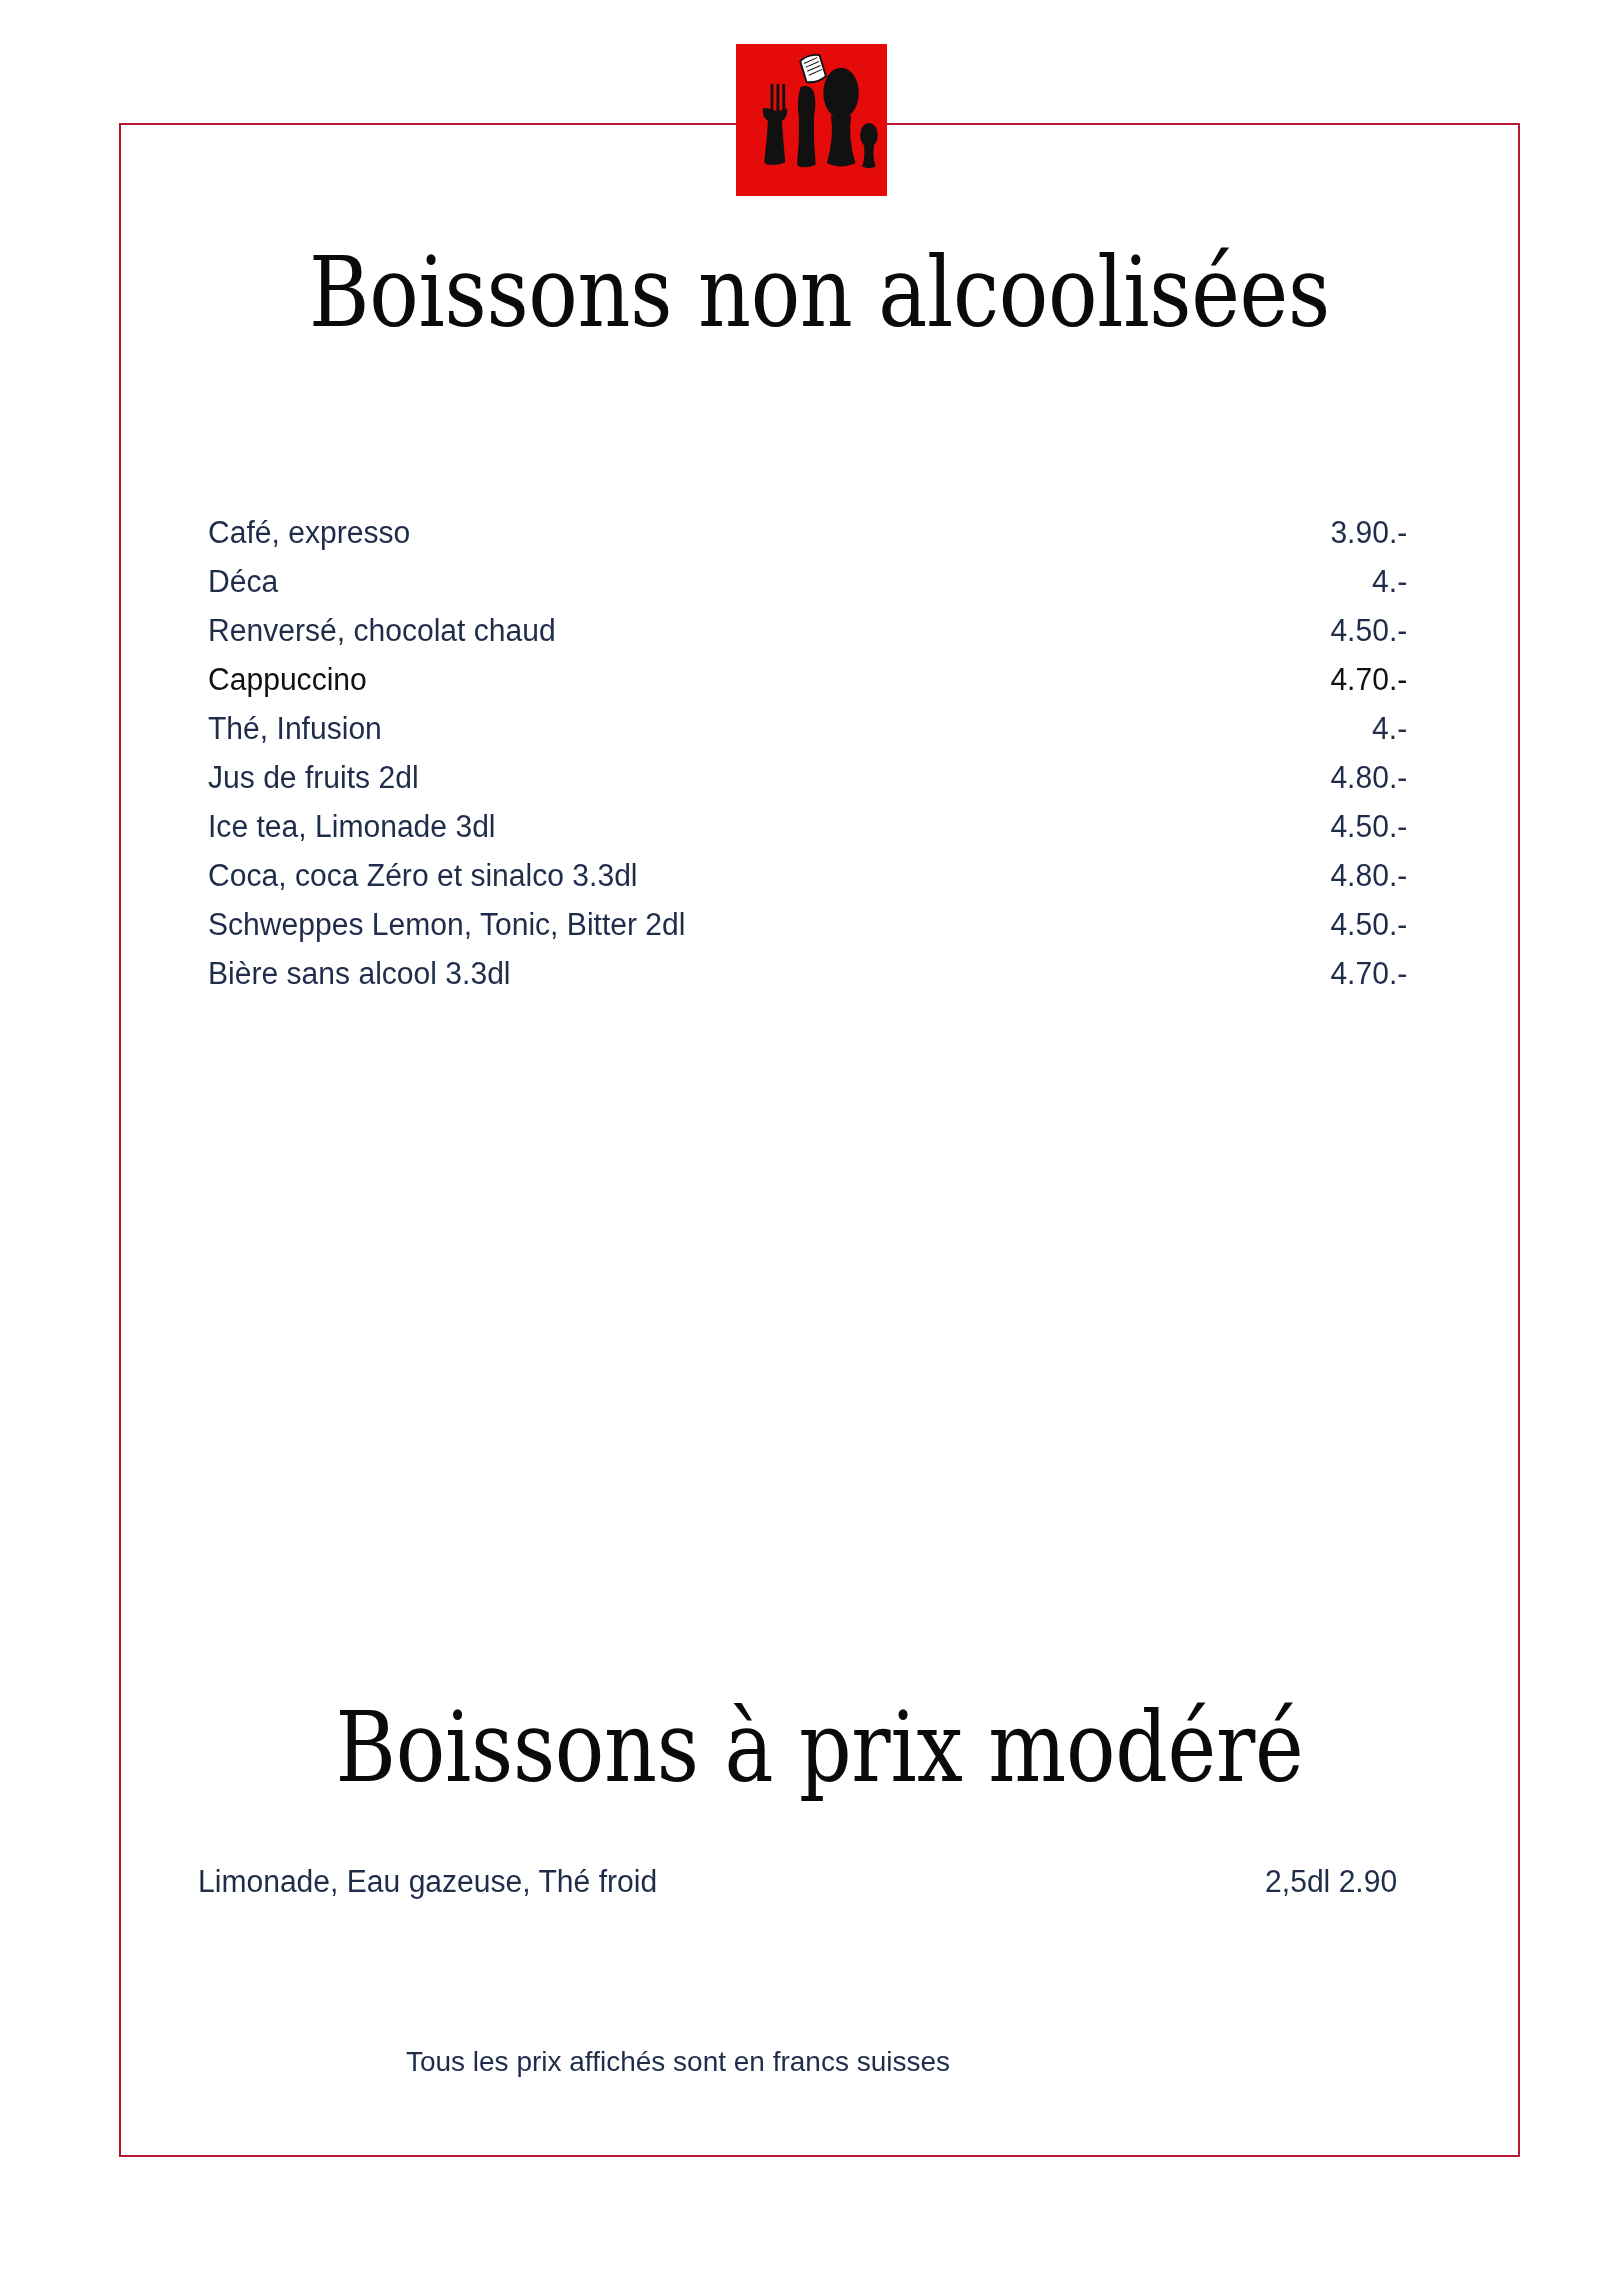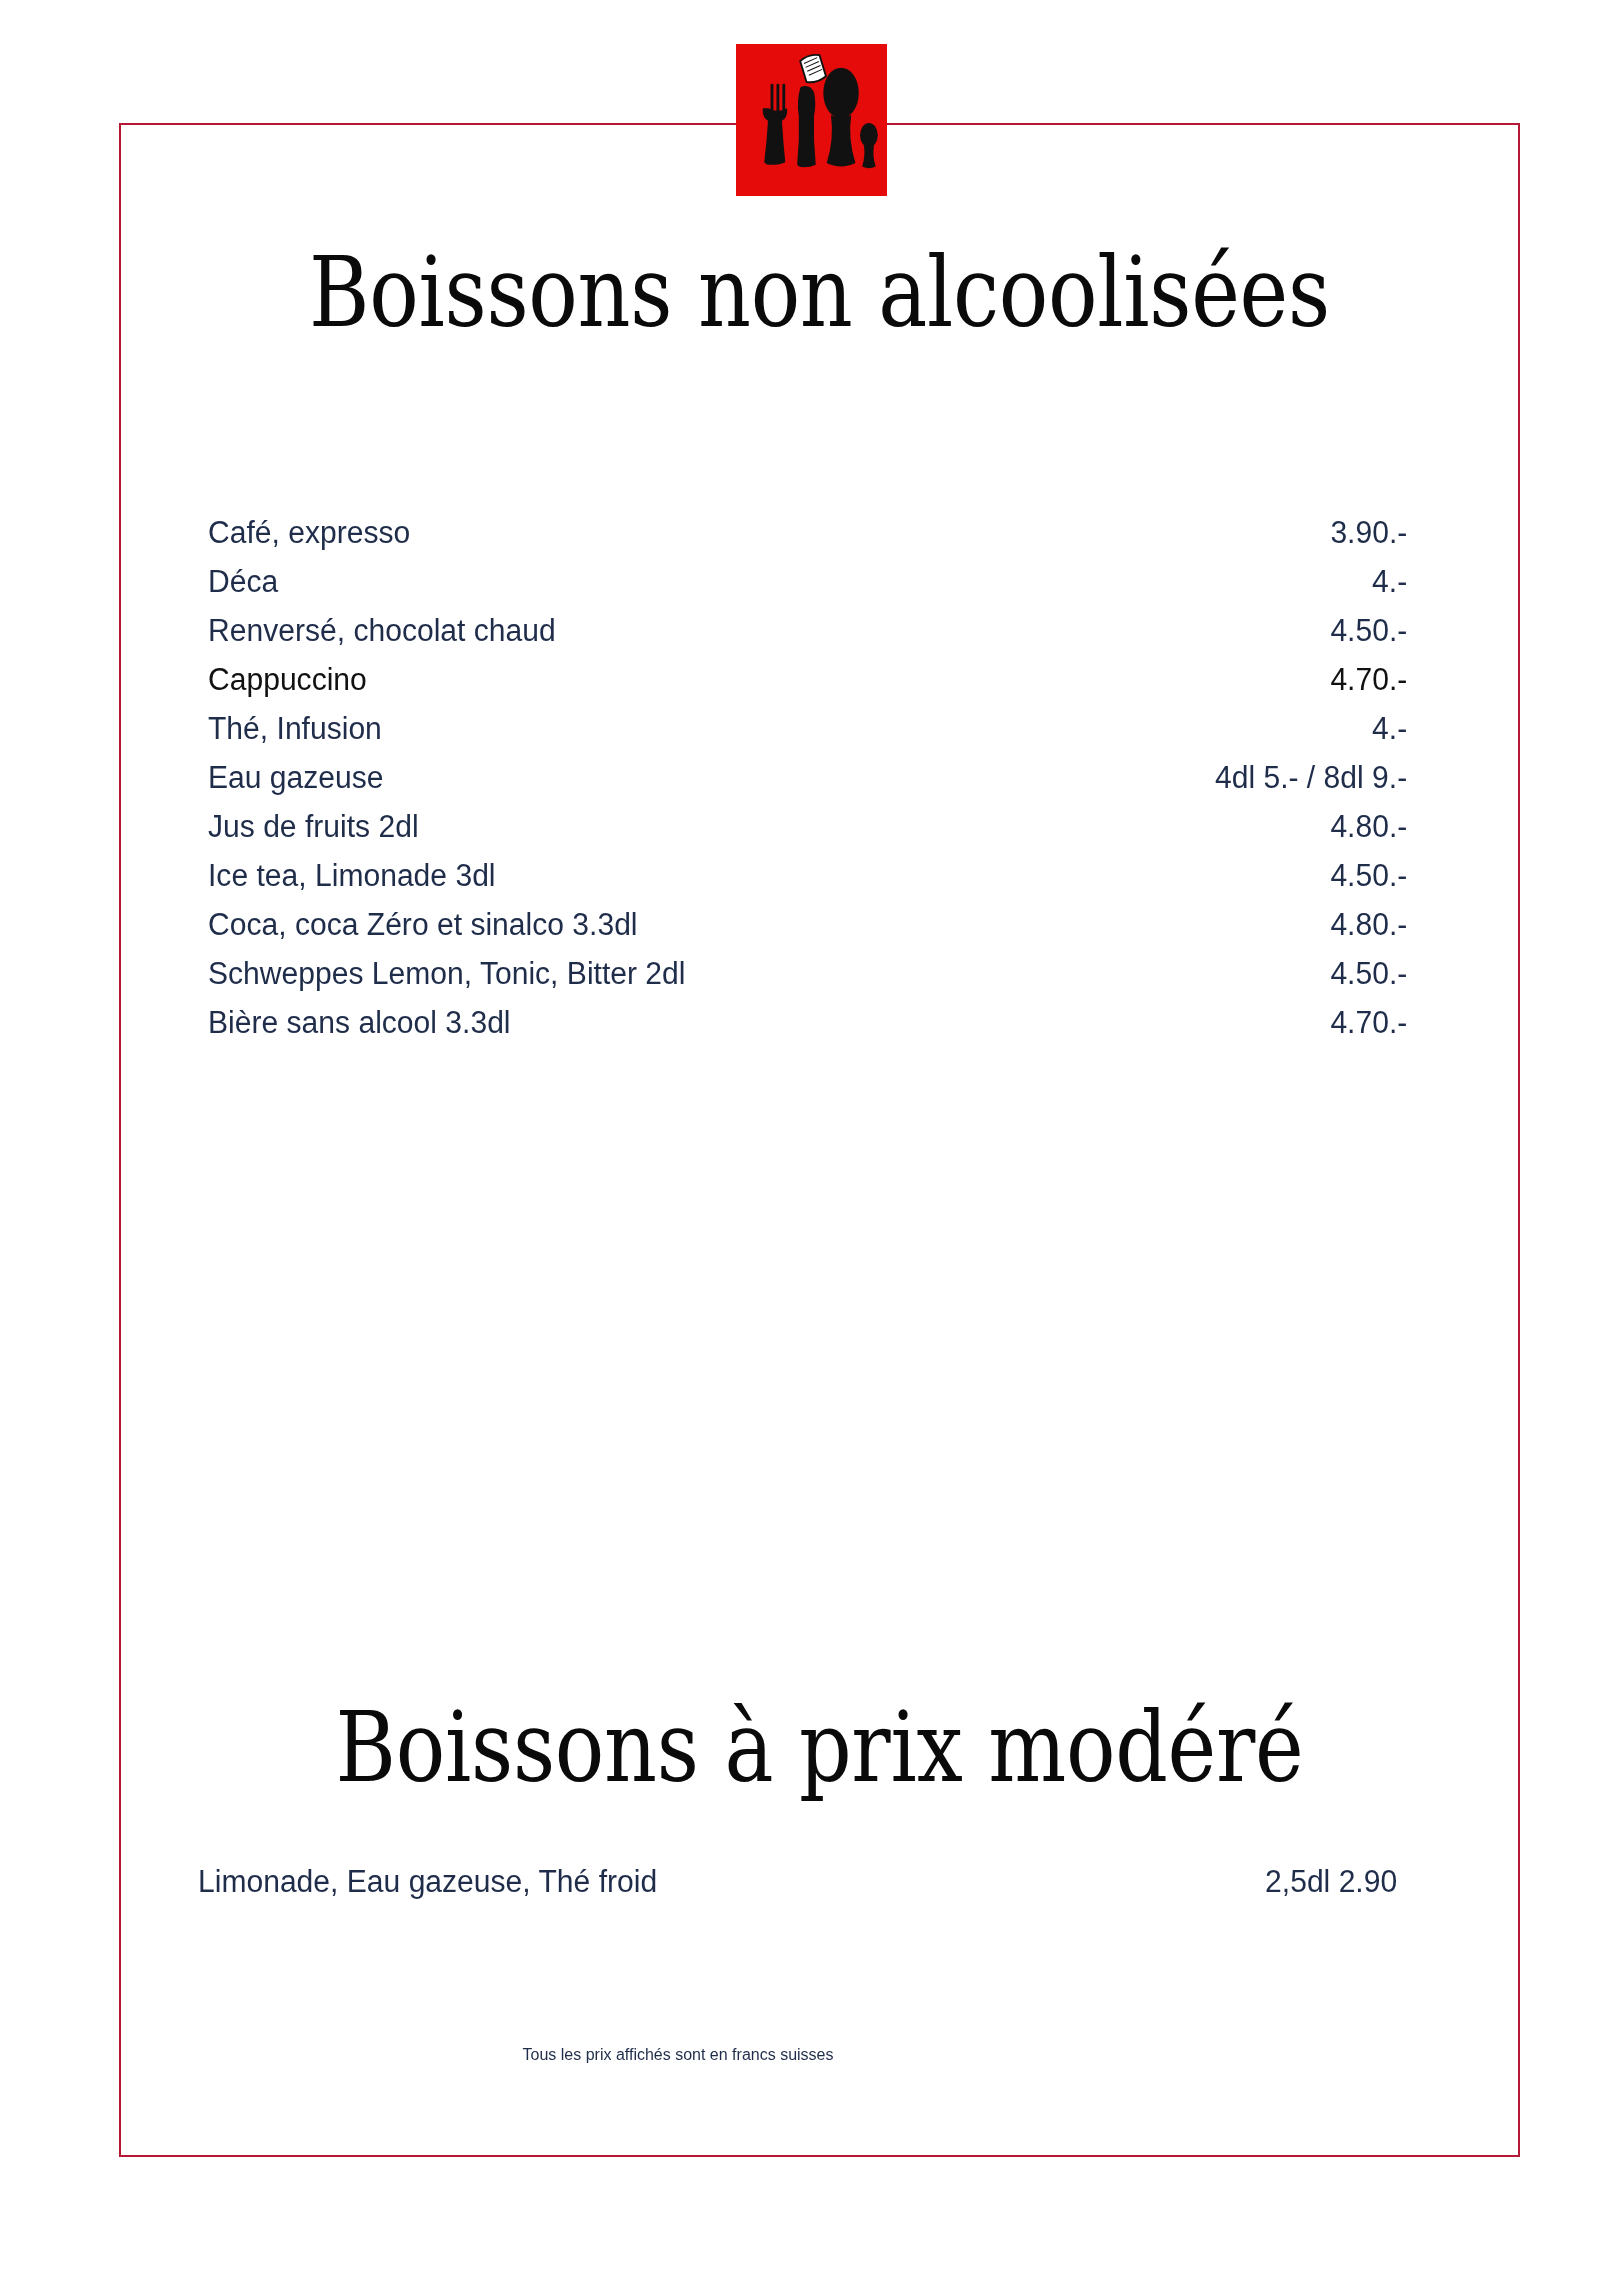--- a/index.html
+++ b/index.html
@@ -115,21 +115,21 @@
   .menu-row.dark .name,
   .menu-row.dark .price { color: #111111; }
 
   .footnote {
     position: absolute;
     left: 0;
     top: 1923px;
     width: 1118px;
     text-align: center;
     color: #1f2d4a;
-    font-size: 16px;
+    font-size: 28px;
     white-space: nowrap;
   }
 </style>
 </head>
 <body>
 
 <div class="page">
 
   <div class="frame"></div>
 
@@ -183,24 +183,20 @@
       </div>
       <div class="menu-row dark">
         <span class="name">Cappuccino</span>
         <span class="price">4.70.-</span>
       </div>
       <div class="menu-row">
         <span class="name">Thé, Infusion</span>
         <span class="price">4.-</span>
       </div>
       <div class="menu-row">
-        <span class="name">Eau gazeuse</span>
-        <span class="price">4dl 5.- / 8dl 9.-</span>
-      </div>
-      <div class="menu-row">
         <span class="name">Jus de fruits 2dl</span>
         <span class="price">4.80.-</span>
       </div>
       <div class="menu-row">
         <span class="name">Ice tea, Limonade 3dl</span>
         <span class="price">4.50.-</span>
       </div>
       <div class="menu-row">
         <span class="name">Coca, coca Zéro et sinalco 3.3dl</span>
         <span class="price">4.80.-</span>

